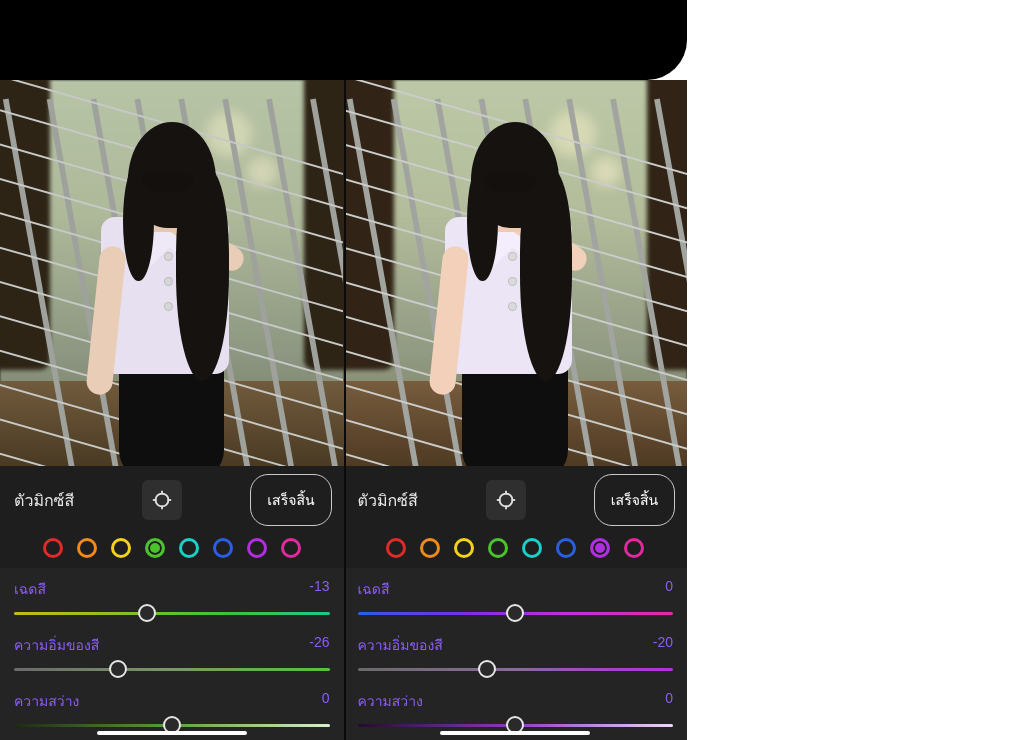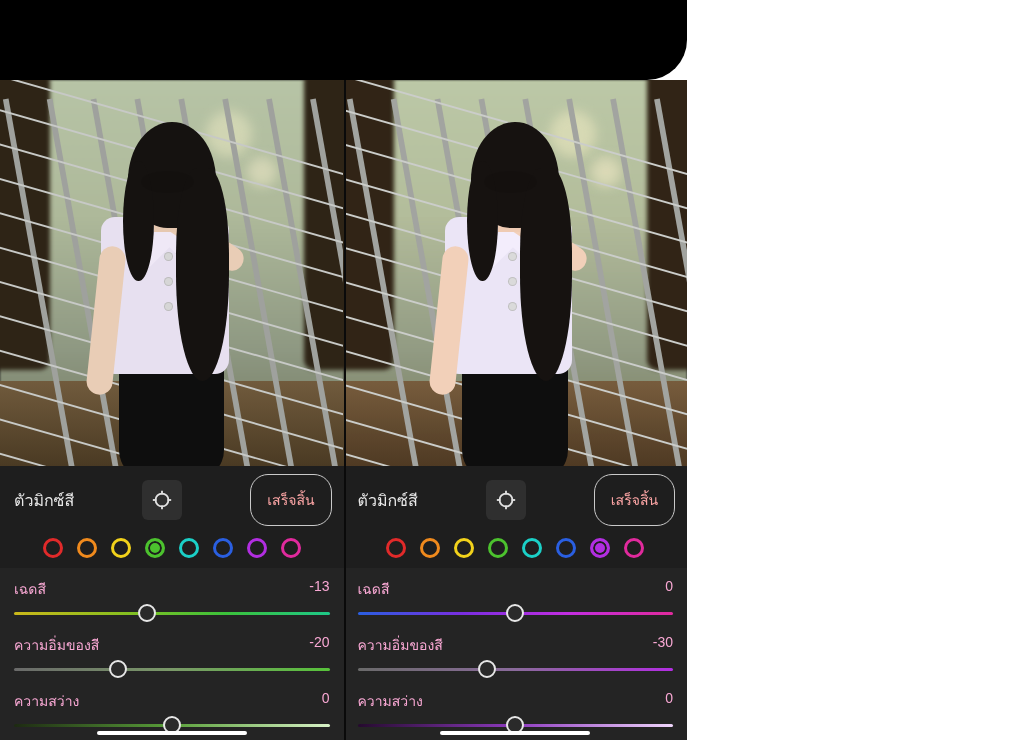--- a/index.html
+++ b/index.html
@@ -5,28 +5,28 @@
   html,body{margin:0;padding:0;background:#fff;font-family:-apple-system,Helvetica,Arial,sans-serif;}
   .stage{position:relative;width:1024px;height:740px;overflow:hidden;}
   .notch{position:absolute;left:0;top:0;width:687px;height:80px;background:#000;border-bottom-right-radius:40px;z-index:5;}
   .panels{position:absolute;left:0;top:80px;width:687px;height:660px;display:flex;}
   .panel{width:50%;height:100%;position:relative;display:flex;flex-direction:column;background:#1d1d1d;}
   .photo{width:100%;flex:1 1 auto;position:relative;overflow:hidden;}
   .toolrow{display:flex;align-items:center;justify-content:space-between;padding:8px 12px 8px 14px;background:rgba(30,30,30,.92);}
   .tool-title{color:#e8e8e8;font-size:16px;font-weight:500;}
   .tool-mid{flex:1;display:flex;justify-content:center;}
   .targetbtn{width:40px;height:40px;border-radius:6px;background:#2f2f2f;display:flex;align-items:center;justify-content:center;color:#e2e2e2;}
-  .donebtn{border:1.5px solid #c9c9c9;color:#fca5a5;background:transparent;border-radius:18px;padding:14px 16px;font-size:14px;}
+  .donebtn{border:1.5px solid #c9c9c9;color:#ffffff;background:transparent;border-radius:18px;padding:14px 16px;font-size:14px;}
   .swatches{display:flex;gap:14px;align-items:center;justify-content:center;padding:4px 8px 10px;background:rgba(30,30,30,.92);}
   .sw{width:20px;height:20px;border-radius:50%;box-sizing:border-box;border:3px solid;background:transparent;}
   .sw.sel{background:var(--c);border-color:var(--c);box-shadow:0 0 0 2px #1d1d1d inset;}
   .sw.sel::after{content:"";display:block;width:8px;height:8px;border-radius:50%;background:var(--c);margin:3px auto;}
   .sliders{background:#242424;padding:2px 14px 8px;display:flex;flex-direction:column;gap:6px;}
   .srow{}
-  .slr-head{display:flex;justify-content:space-between;color:#f9a8d4;font-size:14px;padding:8px 0 6px;}
+  .slr-head{display:flex;justify-content:space-between;color:#8b5cf6;font-size:14px;padding:8px 0 6px;}
   .track{position:relative;height:14px;}
   .track .bar{position:absolute;left:0;right:0;top:6px;height:3px;border-radius:2px;}
   .track .knob{position:absolute;top:-2px;width:18px;height:18px;border-radius:50%;background:#2a2a2a;border:2.5px solid #e6e6e6;box-sizing:border-box;transform:translateX(-50%);} 
   .homebar{position:absolute;left:50%;bottom:5px;transform:translateX(-50%);width:150px;height:4px;border-radius:3px;background:#fff;z-index:20;}
   .divider{position:absolute;left:50%;top:0;bottom:0;width:2px;background:#0a0a0a;z-index:3;pointer-events:none;}
 
   
   .scene{position:absolute;inset:0;}
   .sky{position:absolute;inset:0;background:linear-gradient(180deg,#b7c4a6 0%,#aeb99a 35%,#8e9882 70%,#6e735a 100%);filter:blur(1px);}
   .bokeh{position:absolute;border-radius:50%;filter:blur(6px);opacity:.55;}
@@ -136,21 +136,21 @@
               <span>-13</span>
             </div>
             <div class="track">
               <div class="bar" style="background:linear-gradient(90deg,#cbb81a,#8bbf1f,#3cc23a,#1ec888)"></div>
               <div class="knob" style="left:42%"></div>
             </div>
           </div>
           <div class="srow">
             <div class="slr-head">
               <span>ความอิ่มของสี</span>
-              <span>-20</span>
+              <span>-26</span>
             </div>
             <div class="track">
               <div class="bar" style="background:linear-gradient(90deg,#6a6a6a,#7a9968,#57c23a)"></div>
               <div class="knob" style="left:33%"></div>
             </div>
           </div>
           <div class="srow">
             <div class="slr-head">
               <span>ความสว่าง</span>
               <span>0</span>
@@ -245,21 +245,21 @@
               <span>0</span>
             </div>
             <div class="track">
               <div class="bar" style="background:linear-gradient(90deg,#2a5fe1,#7a2ee1,#c22ee1,#e12a9d)"></div>
               <div class="knob" style="left:50%"></div>
             </div>
           </div>
           <div class="srow">
             <div class="slr-head">
               <span>ความอิ่มของสี</span>
-              <span>-30</span>
+              <span>-20</span>
             </div>
             <div class="track">
               <div class="bar" style="background:linear-gradient(90deg,#6a6a6a,#8a6a9b,#b22ee1)"></div>
               <div class="knob" style="left:41%"></div>
             </div>
           </div>
           <div class="srow">
             <div class="slr-head">
               <span>ความสว่าง</span>
               <span>0</span>

